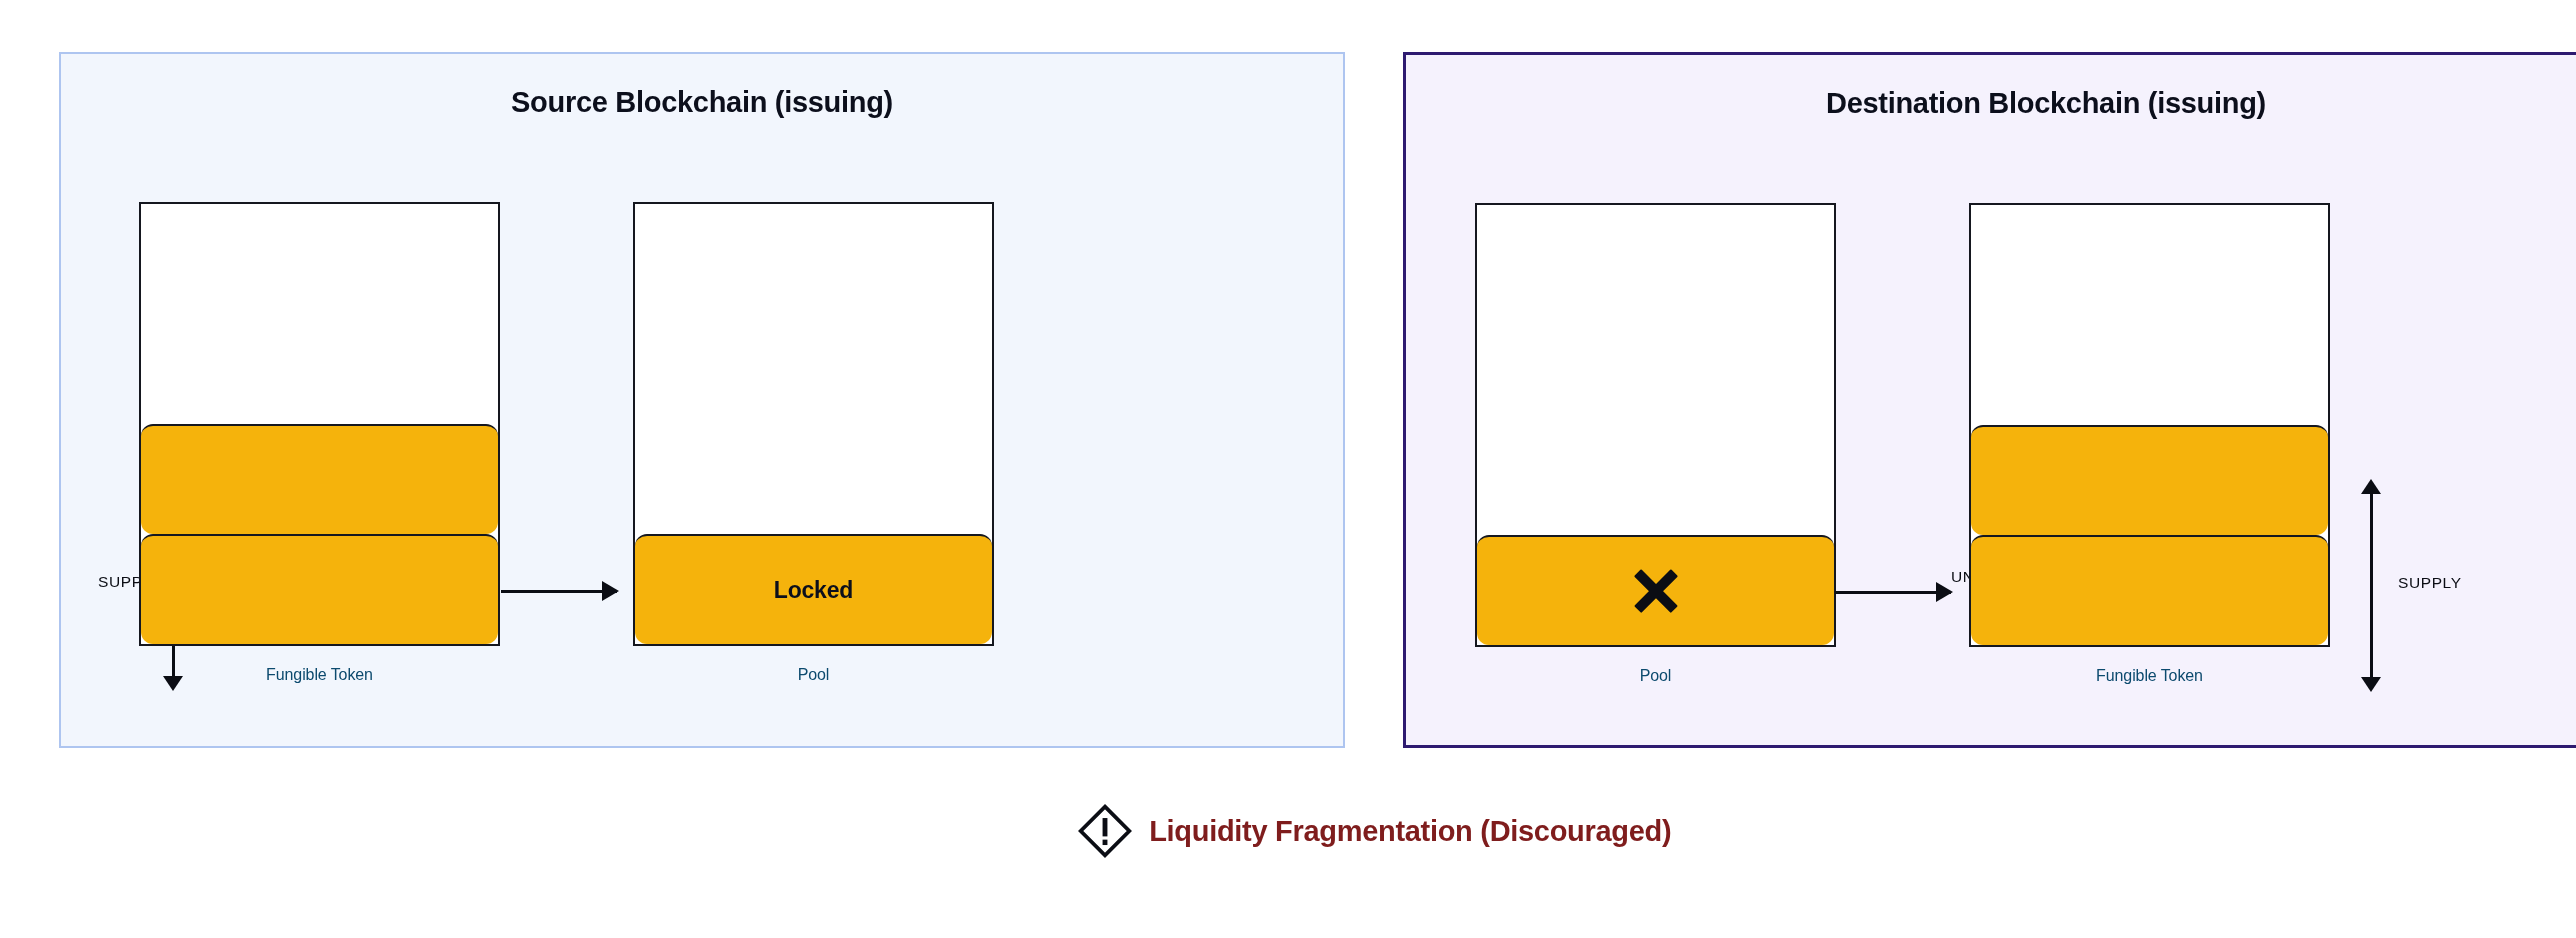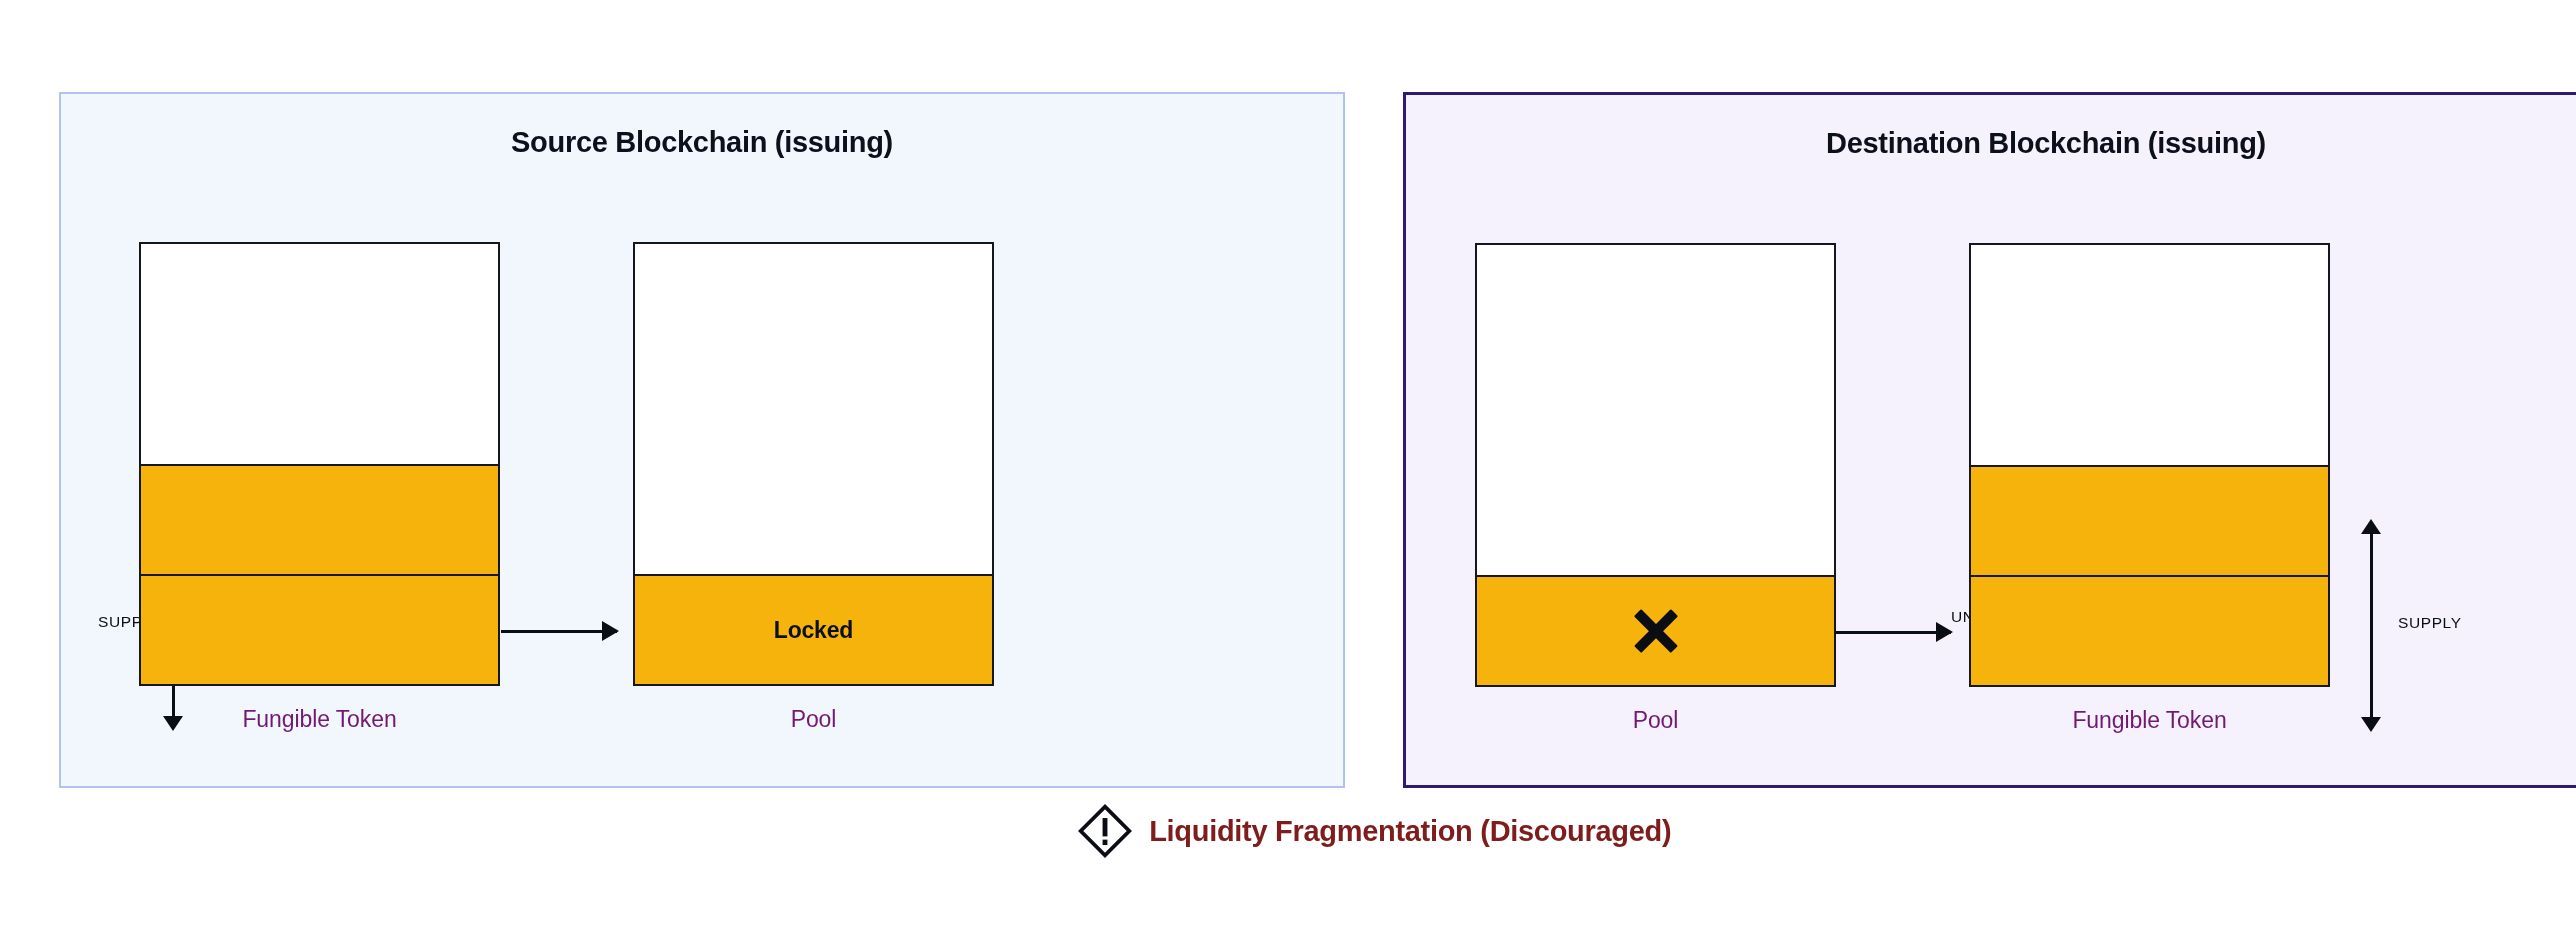--- a/index.html
+++ b/index.html
@@ -11,21 +11,20 @@
     overflow:hidden;
     position:relative;
   }
   .stage{position:absolute;inset:0;}
 
   
   .panel{
     position:absolute;
     top:52px;height:696px;
     box-sizing:border-box;
-    margin-top:40px;
   }
   .panel-source{
     left:59px;width:1286px;
     background:#f2f6fd;
     border:2.6px solid #aec5f0;
   }
   .panel-dest{
     left:1403px;width:1286px;
     background:#f5f2fd;
     border:3.1px solid #2e1a70;
@@ -46,35 +45,35 @@
     width:361px;height:444px;
     top:148px;
     box-sizing:border-box;
     border:2.1px solid #15171f;
     background:#ffffff;
     overflow:hidden;
   }
   .seg{
     position:absolute;left:0;right:0;
     box-sizing:border-box;
-    display:flex;align-items:center;justify-content:center;
+    display:flex;align-items:center;justify-content:center;border-radius:12px;
   }
   .seg-fill{background:#f5b30c;}
   .seg-top-rule{border-top:2.1px solid #15171f;}
   .seg-label{
     font-size:23px;font-weight:bold;color:#0c0f1c;
     letter-spacing:-0.2px;
   }
   .bar-caption{
     position:absolute;
     width:361px;
     top:612px;
     text-align:center;
-    font-size:23px;
-    color:#701a75;
+    font-size:16px;
+    color:#0c4a6e;
     letter-spacing:-0.1px;
   }
 
   
   .bar-a{left:78px;}   
   .bar-b{left:572px;}  
   .bar-c{left:69px;}   
   .bar-d{left:563px;}  
   .cap-a{left:78px;}
   .cap-b{left:572px;}

